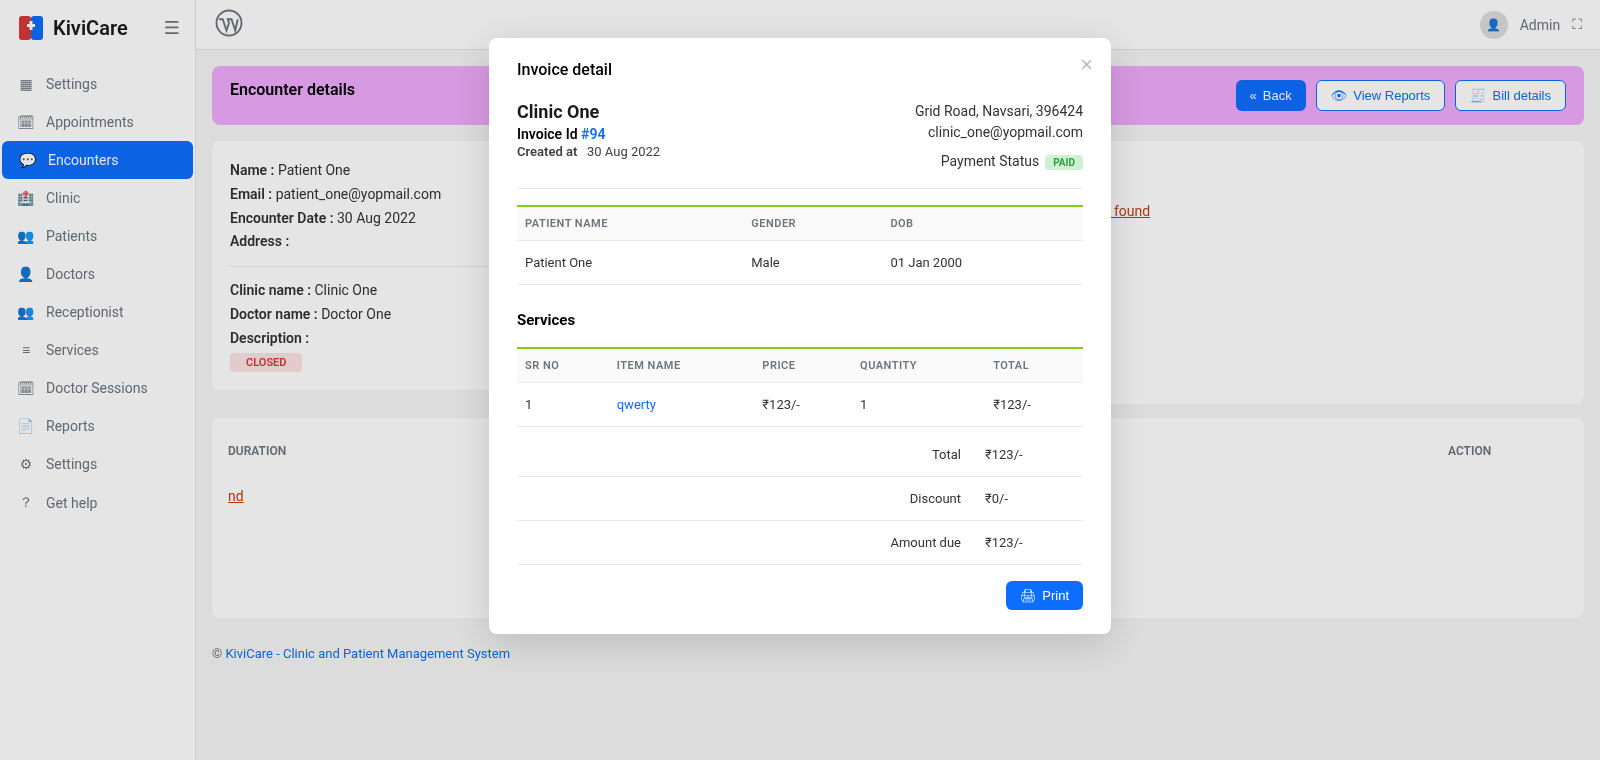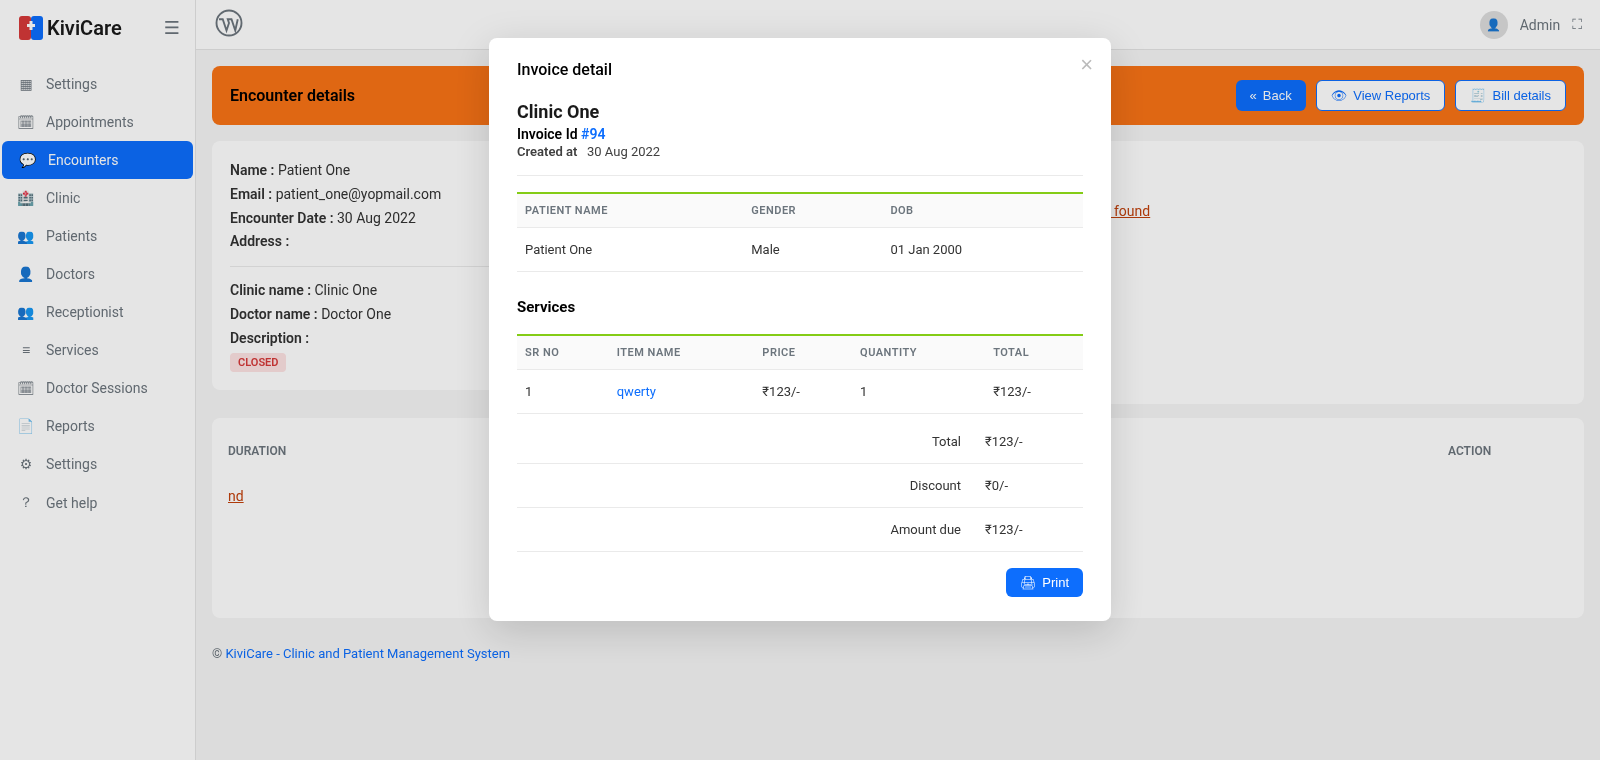--- a/index.html
+++ b/index.html
@@ -1,46 +1,46 @@
 <!DOCTYPE html>
 <html><head>
   <meta charset="utf-8">
   <style>
     * { box-sizing: border-box; margin: 0; padding: 0; }
     body { font-family: -apple-system, BlinkMacSystemFont, 'Segoe UI', Roboto, sans-serif; background: #f5f5f5; overflow: hidden; }
     
     
     .sidebar { position: fixed; left: 0; top: 0; width: 196px; height: 100vh; background: #fff; border-right: 1px solid #e5e5e5; }
     .logo-area { display: flex; align-items: center; justify-content: space-between; padding: 10px 15px; height: 55px;}
-    .logo { display: flex; align-items: center; font-size: 20px; font-weight: 600; color: #1a1a1a; }
+    .logo { display: flex; align-items: center; gap: 6px; font-size: 20px; font-weight: 600; color: #1a1a1a; }
     .logo-icon { display: inline-flex; }
     .menu-toggle { color: #6c757d; cursor: pointer; font-size: 18px; }
     .nav { padding: 10px 0; }
     .nav-item { display: flex; align-items: center; gap: 12px; padding: 11px 18px; color: #6c757d; font-size: 14px; cursor: pointer; }
     .nav-item.active { background: #0d6efd; color: #fff; border-radius: 0; margin: 0 2px; border-radius: 6px; }
     .nav-item .nav-icon { width: 16px; display: inline-flex; justify-content: center; }
     
     
     .topbar { position: fixed; top: 0; left: 196px; right: 0; height: 50px; background: #fff; border-bottom: 1px solid #e5e5e5; display: flex; align-items: center; justify-content: space-between; padding: 0 18px; }
     .wp-logo { color: #6c757d; }
     .topbar-right { display: flex; align-items: center; gap: 12px; color: #6c757d; font-size: 14px;}
     .avatar { width: 28px; height: 28px; border-radius: 50%; background: #ddd; display: inline-flex; align-items:center; justify-content:center; font-size:12px;}
     
     
     .main { margin-left: 196px; margin-top: 50px; padding: 16px; }
-    .page-header { background: #f97316; border-radius: 8px; padding: 14px 18px; display: flex; align-items: center; justify-content: space-between; margin-bottom: 16px;}
+    .page-header { background: #f0abfc; border-radius: 8px; padding: 14px 18px; display: flex; align-items: flex-start; justify-content: space-between; margin-bottom: 16px;}
     .page-header h2 { font-size: 16px; font-weight: 600; }
     .page-actions { display: flex; gap: 10px; }
     .btn { display: inline-flex; align-items: center; gap: 6px; border: none; border-radius: 6px; padding: 7px 14px; font-size: 13px; cursor: pointer; background:#0d6efd; color:#fff;}
     .btn-outline { background: #fff; border:1px solid #0d6efd; color:#0d6efd; }
     
     .encounter-card { background:#fff; border-radius:8px; padding:18px; margin-bottom: 14px; }
     .info-line { font-size:14px; color:#333; line-height:1.7; }
     .info-line b { font-weight:600; }
-    .closed-badge { display:inline-block; background:#fde2e2; color:#d63939; font-size:11px; font-weight:600; padding:3px 8px; border-radius:4px; }
+    .closed-badge { display:inline-block; background:#fde2e2; color:#d63939; font-size:11px; font-weight:600; padding:3px 16px; border-radius:4px; }
     hr.sep { border:0; border-top:1px solid #eaeaea; margin:12px 0;}
     .card { background:#fff; border-radius:8px; padding:16px; flex:1; min-height:200px;}
     .card h3 { font-size:14px; font-weight:700; margin-bottom:10px;}
     .no-records { color:#c2410c; font-size:14px; text-align:left; padding:20px 0;text-decoration:underline;}
 
     .table-hdr { display:flex; font-size:12px; color:#6c757d; font-weight:600; padding:10px 0; text-transform:uppercase;}
     
     .footer { margin-top:28px; font-size:13px; color:#6c757d;}
     .footer a { color:#0d6efd; text-decoration:none;}
 
@@ -209,20 +209,25 @@
 <div class="modal-overlay">
   <div class="modal">
     <button class="modal-close">×</button>
     <div class="modal-title">Invoice detail</div>
 
     <div class="invoice-header">
       <div>
         <div class="clinic-name">Clinic One</div>
         <div class="invoice-id-line"><span>Invoice Id</span> <span class="id">#94</span></div>
         <div class="created-line"><span class="lbl">Created at</span>&nbsp;&nbsp;&nbsp;<span>30 Aug 2022</span></div>
+      </div>
+      <div class="clinic-addr">
+        <div>Grid Road, Navsari, 396424</div>
+        <div>clinic_one@yopmail.com</div>
+        <div class="pay-status"><span>Payment Status</span><span class="paid-badge">PAID</span></div>
       </div>
     </div>
     <hr class="modal-sep">
 
     <table class="tbl">
       <thead>
           <tr>
         <th>PATIENT NAME</th>
         <th>GENDER</th>
         <th>DOB</th>

